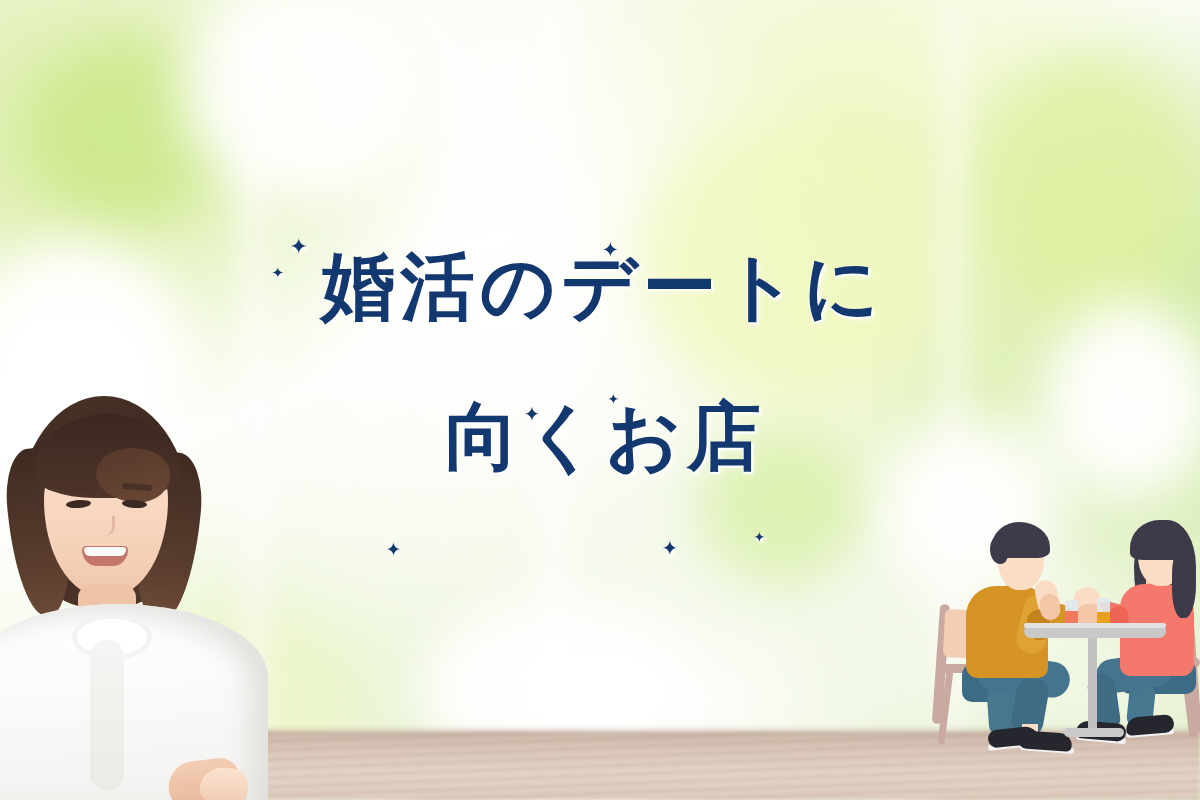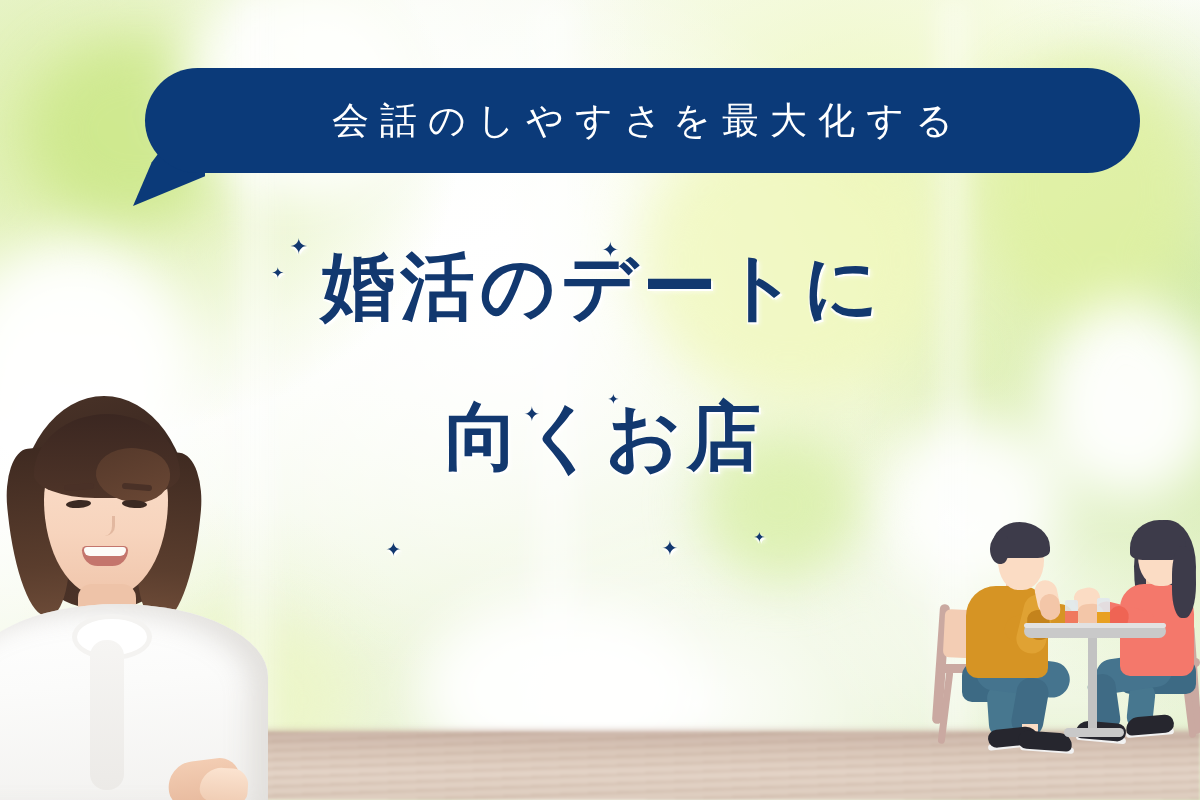--- a/index.html
+++ b/index.html
@@ -360,25 +360,20 @@
     <div class="blob" style="left:150px; top:620px; width:200px; height:160px; background:rgba(236,246,200,0.85);"></div>
     <div class="blob" style="left:700px; top:430px; width:160px; height:150px; background:rgba(214,238,160,0.7);"></div>
   </div>
   <div class="mullion" style="left:228px; width:54px;"></div>
   <div class="mullion" style="left:520px; width:70px;"></div>
   <div class="mullion" style="left:930px; width:46px;"></div>
 
   <div class="wood-edge"></div>
   <div class="wood"></div>
 
-  <div class="banner-wrap">
-    <div class="banner-tail-2"></div>
-    <div class="banner-body"></div>
-    <div class="banner-text">会話のしやすさを最大化する</div>
-  </div>
 
   <div class="headline">
 
     <div class="hl-line hl-1">
       <span>婚活のデートに</span>
       <span class="sparkle" style="left:84px; top:-14px; font-size:22px;">✦</span>
       <span class="sparkle" style="left:66px; top:16px; font-size:15px;">✦</span>
       <span class="sparkle" style="left:396px; top:-10px; font-size:21px;">✦</span>
     </div>
 

